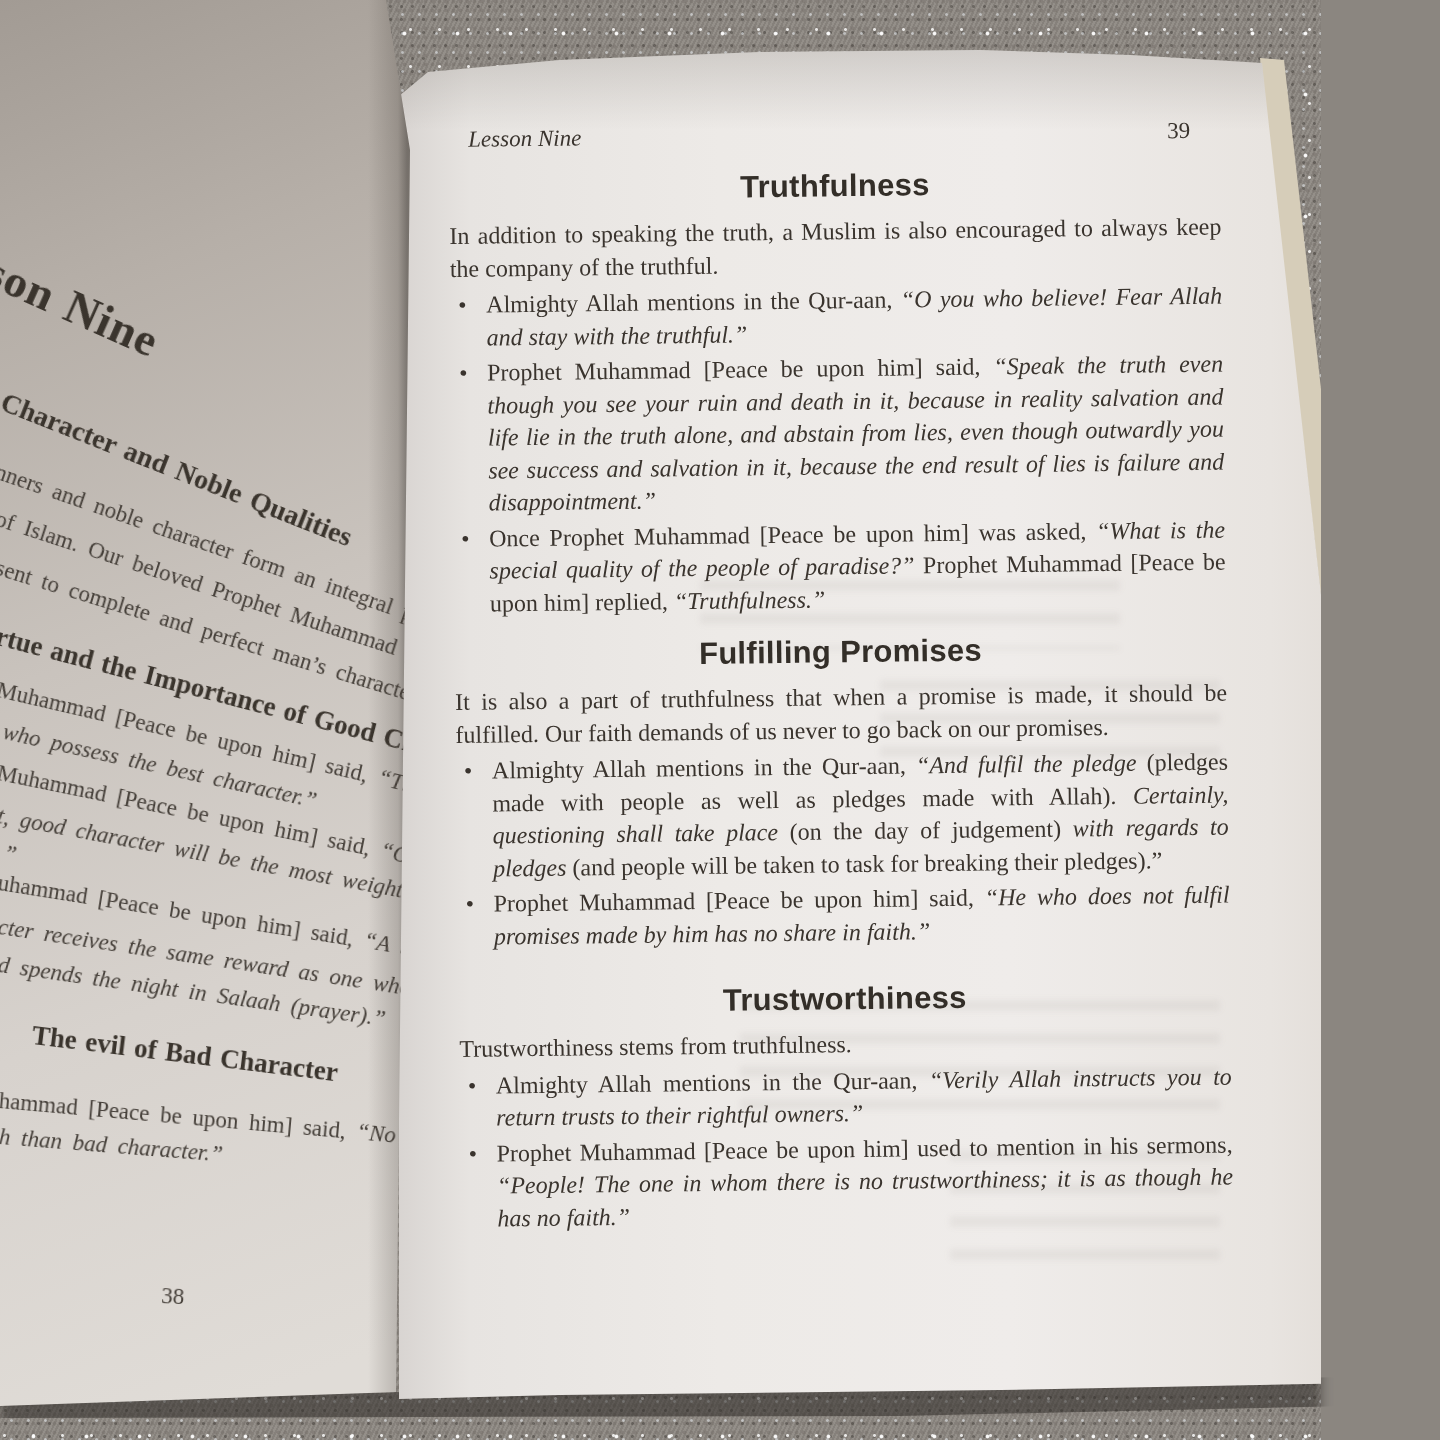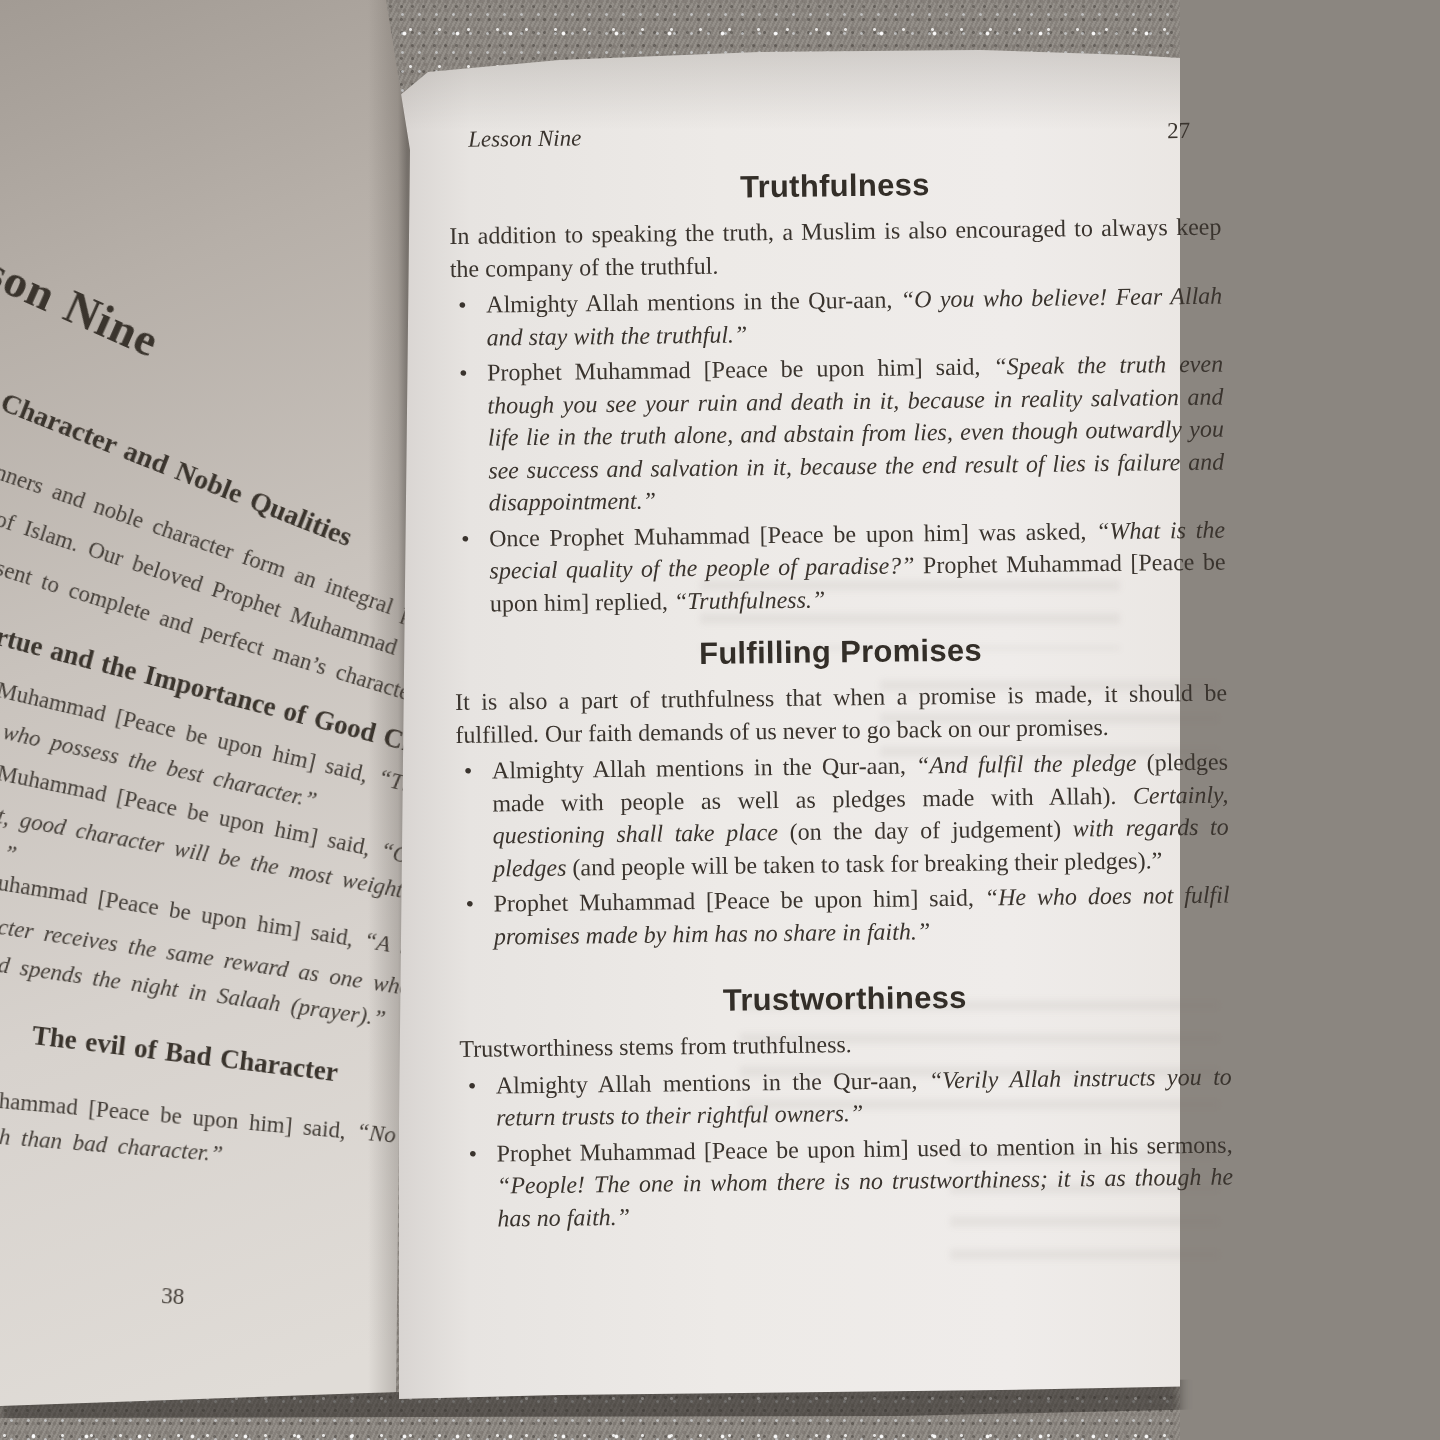--- a/index.html
+++ b/index.html
@@ -1,16 +1,16 @@
 <!DOCTYPE html>
 <html><head>
 <meta charset="utf-8">
 <style>
   html,body{margin:0;padding:0;width:1440px;height:1440px;overflow:hidden;background:#8b8680;}
-  .scene{position:absolute;inset:0;width:1180px;height:1440px;}
+  .scene{position:absolute;inset:0;width:1321px;height:1440px;}
 
   
   .glitter{position:absolute;inset:0;background-color:#8e8983;
     background-image:
       radial-gradient(circle, rgba(255,255,255,.95) 0 1.3px, rgba(255,255,255,0) 2.4px),
       radial-gradient(circle, rgba(255,255,255,.8) 0 1px, rgba(255,255,255,0) 2px),
       radial-gradient(circle, rgba(235,240,245,.55) 0 .9px, rgba(255,255,255,0) 1.8px),
       radial-gradient(circle, rgba(50,46,42,.4) 0 1px, rgba(0,0,0,0) 2px),
       radial-gradient(circle, rgba(120,114,108,.55) 0 1.4px, rgba(0,0,0,0) 2.4px),
       repeating-linear-gradient(115deg, rgba(255,255,255,.05) 0 2px, rgba(0,0,0,.06) 2px 4px);
@@ -72,21 +72,21 @@
 
   <div class="right-page">
     <div class="ghost" style="left:700px;top:580px;width:420px;height:70px;"></div>
     <div class="ghost" style="left:880px;top:680px;width:340px;height:90px;"></div>
     <div class="ghost" style="left:740px;top:1000px;width:480px;height:115px;"></div>
     <div class="ghost" style="left:950px;top:1150px;width:270px;height:110px;"></div>
 
     <div class="rp-col">
       <div class="rp-header">
         <span class="runhead">Lesson Nine</span>
-        <span>27</span>
+        <span>39</span>
       </div>
 
       <h2 class="rp-h">Truthfulness</h2>
       <p class="rp-p">In addition to speaking the truth, a Muslim is also encouraged to always keep the company of the truthful.</p>
       <ul class="rp-ul">
         <li><span>Almighty Allah mentions in the Qur-aan, </span><span class="it">“O you who believe! Fear Allah and stay with the truthful.”</span></li>
         <li><span>Prophet Muhammad [Peace be upon him] said, </span><span class="it">“Speak the truth even though you see your ruin and death in it, because in reality salvation and life lie in the truth alone, and abstain from lies, even though outwardly you see success and salvation in it, because the end result of lies is failure and disappointment.”</span></li>
         <li><span>Once Prophet Muhammad [Peace be upon him] was asked, </span><span class="it">“What is the special quality of the people of paradise?”</span><span> Prophet Muhammad [Peace be upon him] replied, </span><span class="it">“Truthfulness.”</span></li>
       </ul>
 

